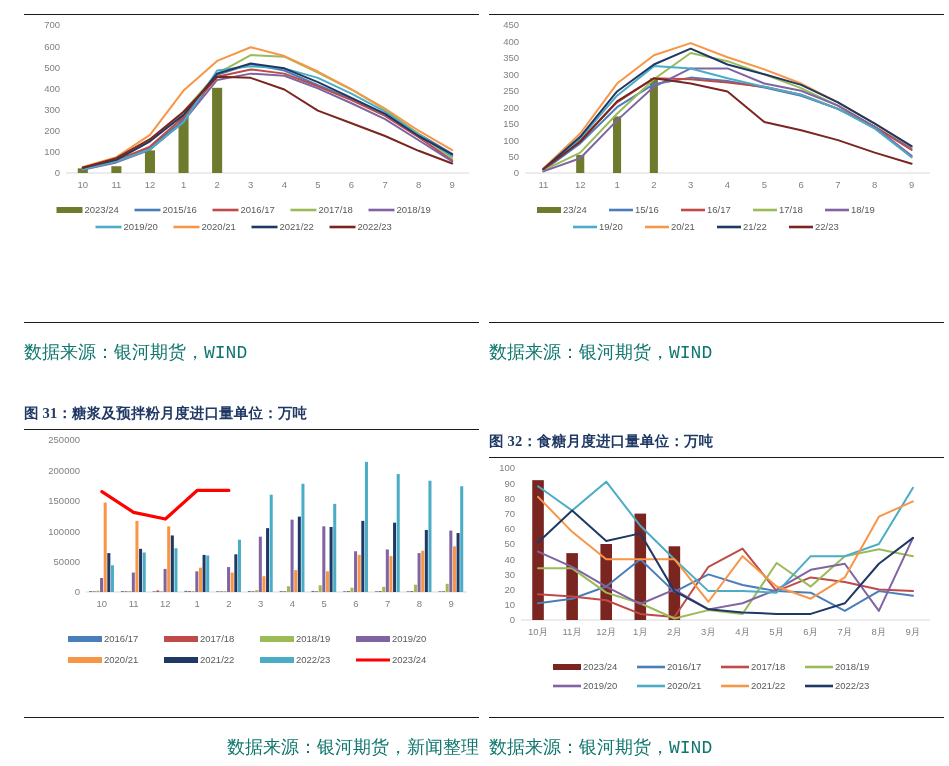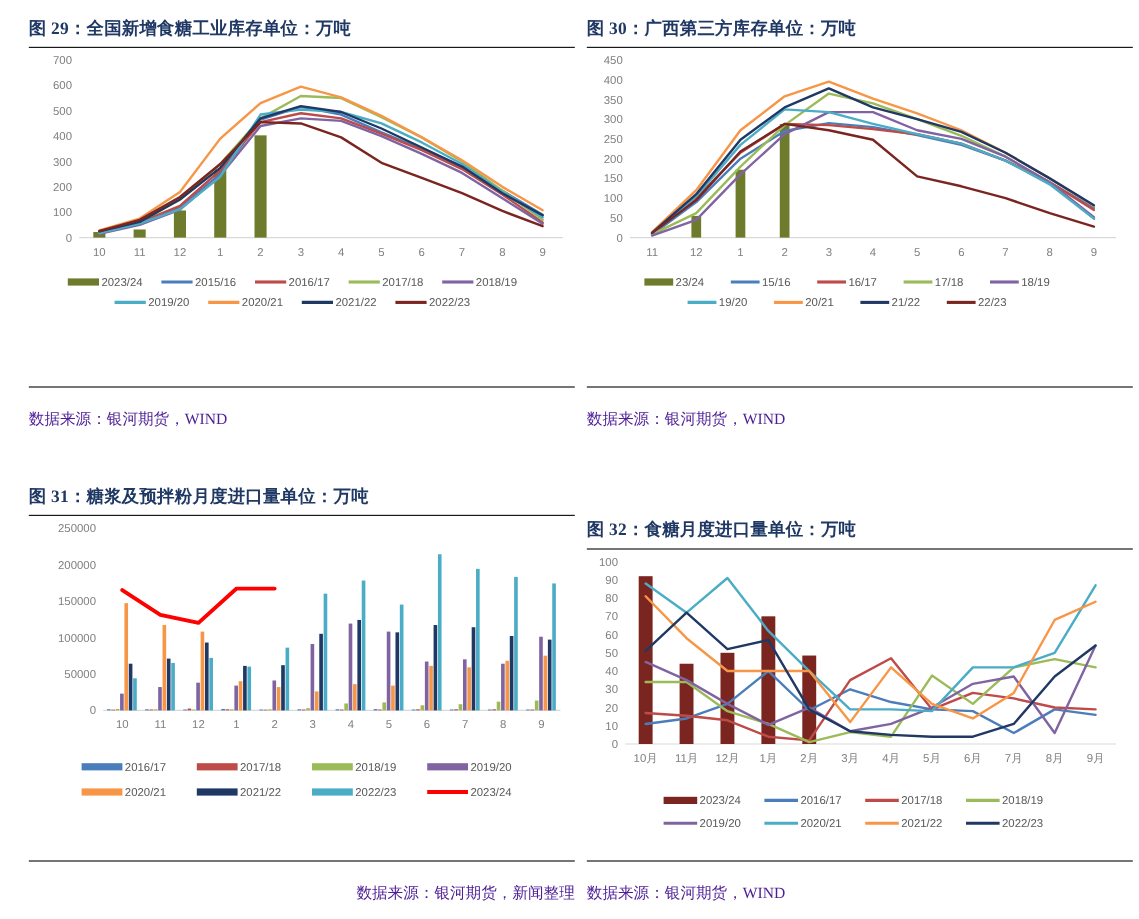--- a/index.html
+++ b/index.html
@@ -5,35 +5,34 @@
   html,body{margin:0;padding:0;background:#ffffff;}
   body{width:949px;height:766px;font-family:"Liberation Serif",serif;color:#1a1a1a;overflow:hidden;}
   .page{position:relative;width:949px;height:766px;}
   .col{position:absolute;width:455px;}
   .col-left{left:24px;}
   .col-right{left:489px;}
   .fig-title{font-family:"Liberation Serif",serif;font-weight:bold;font-size:14.5px;color:#1F3864;
              letter-spacing:.2px;white-space:nowrap;padding-bottom:6px;}
   .rule{border:0;border-top:1.4px solid #1a1a1a;margin:0;}
   .rule-thin{border:0;border-top:1px solid #1a1a1a;margin:0;}
-  .src{font-family:Liberation Serif, serif;font-size:13px;color:#4c1d95;padding-top:17px;white-space:nowrap;}
+  .src{font-family:Liberation Mono, monospace;font-size:18px;color:#0f766e;padding-top:17px;white-space:nowrap;}
   .chartbox{position:relative;width:455px;}
   svg{display:block;}
   .ytick,.xtick{font-family:"Liberation Sans",sans-serif;font-size:9.5px;fill:#808080;}
   .xtick32{font-family:"Liberation Sans",sans-serif;font-size:9.5px;fill:#808080;}
   .lgtxt{font-family:"Liberation Sans",sans-serif;font-size:9.5px;fill:#595959;}
   .axis{stroke:#d9d9d9;stroke-width:1;}
 </style>
 </head>
 <body>
 
 <div class="page">
 
   <div class="col col-left" style="top:14px;">
-    <div class="fig-title">图 29：全国新增食糖工业库存单位：万吨</div>
     <hr class="rule">
     <div class="chartbox">
       <svg id="svg29" width="455" height="275" viewBox="0 0 455 275">
           <text x="36" y="161.4" text-anchor="end" class="ytick">0</text>
           <text x="36" y="140.25714285714287" text-anchor="end" class="ytick">100</text>
           <text x="36" y="119.11428571428573" text-anchor="end" class="ytick">200</text>
           <text x="36" y="97.97142857142859" text-anchor="end" class="ytick">300</text>
           <text x="36" y="76.82857142857144" text-anchor="end" class="ytick">400</text>
           <text x="36" y="55.685714285714276" text-anchor="end" class="ytick">500</text>
           <text x="36" y="34.54285714285715" text-anchor="end" class="ytick">600</text>
@@ -102,21 +101,20 @@
           </g>
         </svg>
     </div>
   </div>
   <div class="col col-left" style="top:322px;">
     <hr class="rule-thin">
     <div class="src">数据来源：银河期货，WIND</div>
   </div>
 
   <div class="col col-right" style="top:14px;">
-    <div class="fig-title">图 30：广西第三方库存单位：万吨</div>
     <hr class="rule">
     <div class="chartbox">
       <svg id="svg30" width="455" height="275" viewBox="0 0 455 275">
           <text x="30" y="161.4" text-anchor="end" class="ytick">0</text>
           <text x="30" y="144.95555555555555" text-anchor="end" class="ytick">50</text>
           <text x="30" y="128.51111111111112" text-anchor="end" class="ytick">100</text>
           <text x="30" y="112.06666666666668" text-anchor="end" class="ytick">150</text>
           <text x="30" y="95.62222222222223" text-anchor="end" class="ytick">200</text>
           <text x="30" y="79.17777777777778" text-anchor="end" class="ytick">250</text>
           <text x="30" y="62.73333333333334" text-anchor="end" class="ytick">300</text>

